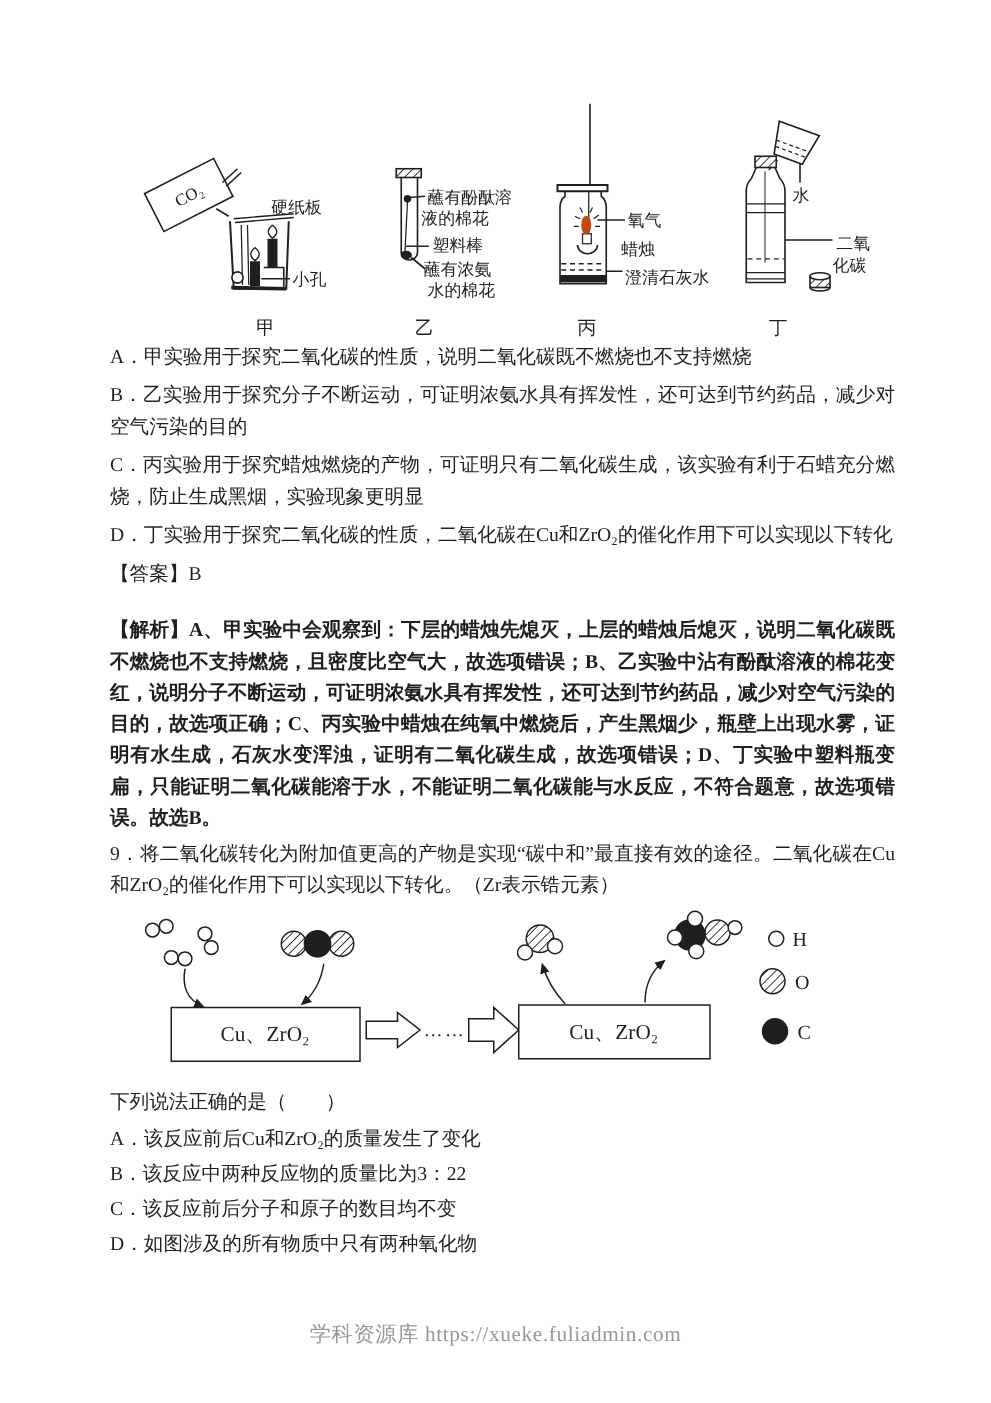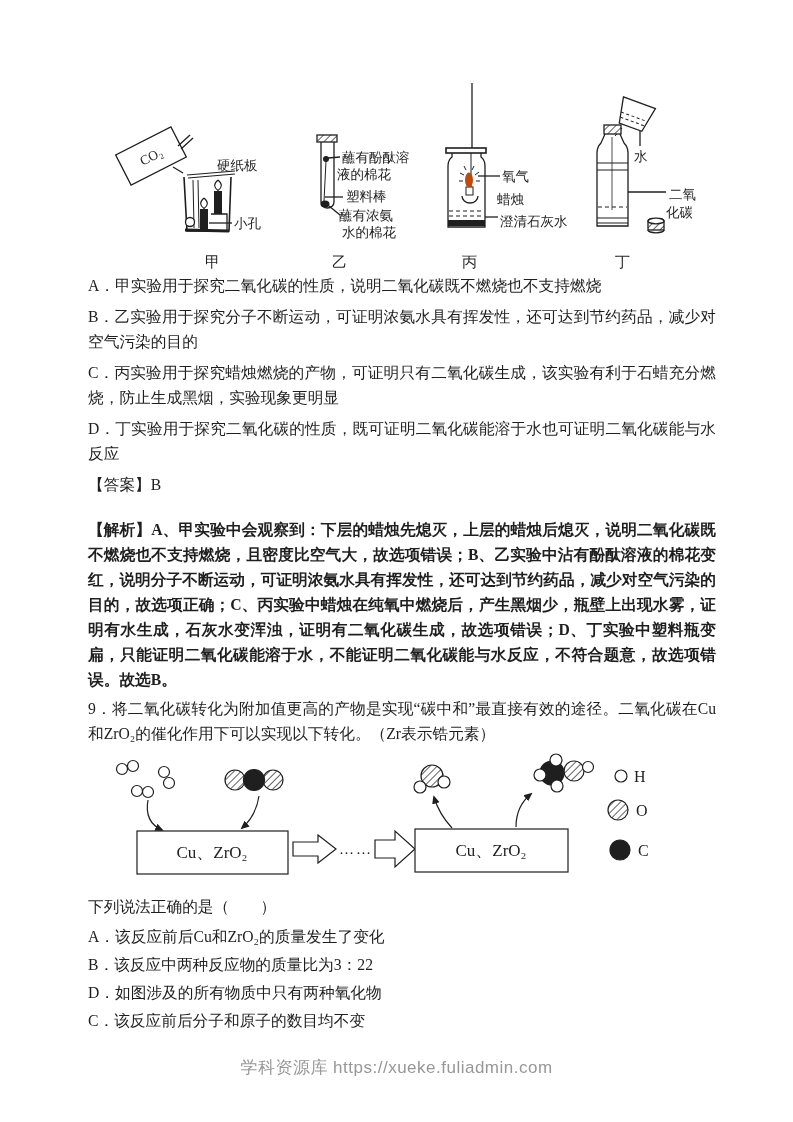--- a/index.html
+++ b/index.html
@@ -16,21 +16,21 @@
   }
   .opt { margin-bottom:6px; }
   .ans { margin-bottom:20px; }
   .analysis { margin-bottom:4px;font-weight:bold; }
   .stem { margin-top:2px; }
   .mol { display:block; margin:8px 0 10px; overflow:visible; }
   .prompt { margin-bottom:5px; }
   .opt6 { line-height:26px; margin-bottom:2px; }
   .footer {
     position:absolute; left:0; top:1056px; width:100%; text-align:center;
-    font-family:Liberation Sans, sans-serif;
+    font-family:Liberation Serif, serif;
     font-size:17px; color:#979797; letter-spacing:0.5px;
   }
   svg text { fill:#1f1f1f; }
   .dl  { font-size:13.5px; font-family:"Liberation Serif","DejaVu Serif",serif; }
   .dn  { font-size:15px;   font-family:"Liberation Serif","DejaVu Serif",serif; }
   .bx  { font-size:17px;   font-family:"Liberation Serif","DejaVu Serif",serif; }
   .lg  { font-size:16px;   font-family:"Liberation Serif","DejaVu Serif",serif; }
   .dt  { font-size:15px;   font-family:"Liberation Serif","DejaVu Serif",serif; letter-spacing:2px; }
 </style>
 </head>
@@ -142,21 +142,21 @@
     <text class="dl" x="546" y="81">水</text>
     <text class="dl" x="581" y="119">二氧</text>
     <text class="dl" x="578" y="137">化碳</text>
     <text class="dn" x="527" y="187">丁</text>
   </svg>
 
   <div class="content">
     <p class="opt">A．甲实验用于探究二氧化碳的性质，说明二氧化碳既不燃烧也不支持燃烧</p>
     <p class="opt">B．乙实验用于探究分子不断运动，可证明浓氨水具有挥发性，还可达到节约药品，减少对空气污染的目的</p>
     <p class="opt">C．丙实验用于探究蜡烛燃烧的产物，可证明只有二氧化碳生成，该实验有利于石蜡充分燃烧，防止生成黑烟，实验现象更明显</p>
-    <p class="opt">D．丁实验用于探究二氧化碳的性质，既可证明二氧化碳能溶于水也可证明二氧化碳能与水反应</p>
+    <p class="opt">D．丁实验用于探究二氧化碳的性质，二氧化碳在Cu和ZrO₂的催化作用下可以实现以下转化</p>
     <p class="ans"><span>【答案】</span><span>B</span></p>
     <p class="analysis"><span>【解析】</span><span>A、甲实验中会观察到：下层的蜡烛先熄灭，上层的蜡烛后熄灭，说明二氧化碳既不燃烧也不支持燃烧，且密度比空气大，故选项错误；B、乙实验中沾有酚酞溶液的棉花变红，说明分子不断运动，可证明浓氨水具有挥发性，还可达到节约药品，减少对空气污染的目的，故选项正确；C、丙实验中蜡烛在纯氧中燃烧后，产生黑烟少，瓶壁上出现水雾，证明有水生成，石灰水变浑浊，证明有二氧化碳生成，故选项错误；D、丁实验中塑料瓶变扁，只能证明二氧化碳能溶于水，不能证明二氧化碳能与水反应，不符合题意，故选项错误。故选B。</span></p>
     <p class="stem">9．将二氧化碳转化为附加值更高的产物是实现“碳中和”最直接有效的途径。二氧化碳在Cu和ZrO₂的催化作用下可以实现以下转化。（Zr表示锆元素）</p>
 
     <svg class="mol" width="628" height="130" viewBox="0 0 628 130">
       <defs>
         <pattern id="hB" width="5" height="5" patternUnits="userSpaceOnUse" patternTransform="rotate(45)">
           <rect width="5" height="5" fill="#fff"></rect>
           <line x1="0" y1="0" x2="0" y2="5" stroke="#1f1f1f" stroke-width="1.4"></line>
         </pattern>
@@ -209,18 +209,18 @@
       <text class="bx" x="403" y="102" text-anchor="middle">Cu、ZrO₂</text>
       <text class="dt" x="251" y="100">……</text>
       <text class="lg" x="546" y="28">H</text>
       <text class="lg" x="548" y="62">O</text>
       <text class="lg" x="550" y="102">C</text>
     </svg>
 
     <p class="prompt">下列说法正确的是（　　）</p>
     <p class="opt6">A．该反应前后Cu和ZrO₂的质量发生了变化</p>
     <p class="opt6">B．该反应中两种反应物的质量比为3：22</p>
+    <p class="opt6">C．该反应前后分子和原子的数目均不变</p>
     <p class="opt6">D．如图涉及的所有物质中只有两种氧化物</p>
-    <p class="opt6">C．该反应前后分子和原子的数目均不变</p>
   </div>
 
   <div class="footer">学科资源库 https://xueke.fuliadmin.com</div>
 </div>
 
 </body></html>

